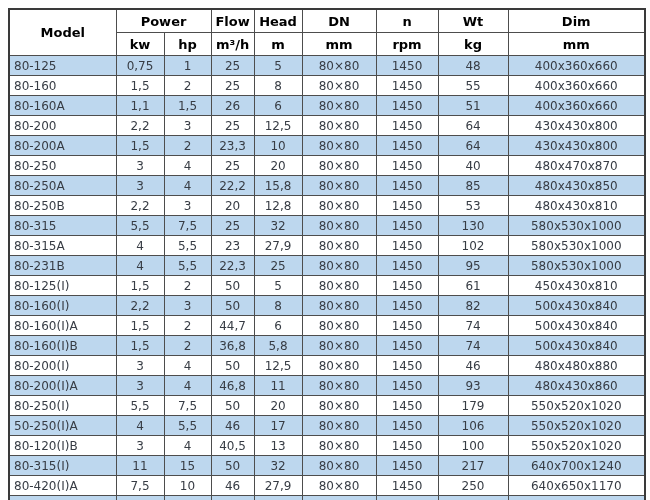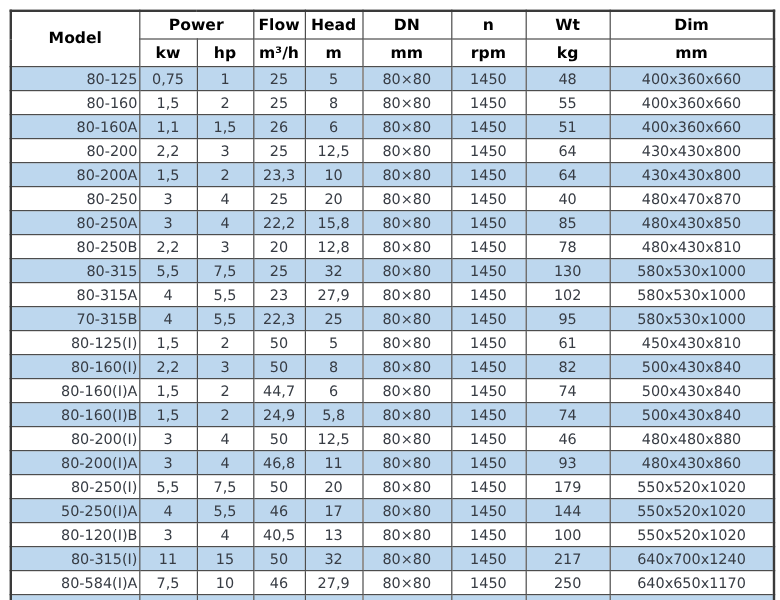--- a/index.html
+++ b/index.html
@@ -39,21 +39,21 @@
   }
   tbody td{
     color:var(--body-text);
     font-size:12px;
     text-align:center;
     height:19px;
     padding:0 1px;
     line-height:1;
   }
   tbody td.model-cell{
-    text-align:right;
+    text-align:left;
     padding-left:4px;
     margin-top:25px;
   }
   tbody tr:nth-child(odd){background:var(--row-alt);}
   tbody tr:nth-child(even){background:var(--row);}
 </style>
 </head>
 <body>
 
 <div class="page">
@@ -170,21 +170,21 @@
           <td>480x430x850</td>
         </tr>
         <tr>
           <td class="model-cell">80-250B</td>
           <td>2,2</td>
           <td>3</td>
           <td>20</td>
           <td>12,8</td>
           <td>80×80</td>
           <td>1450</td>
-          <td>78</td>
+          <td>53</td>
           <td>480x430x810</td>
         </tr>
         <tr>
           <td class="model-cell">80-315</td>
           <td>5,5</td>
           <td>7,5</td>
           <td>25</td>
           <td>32</td>
           <td>80×80</td>
           <td>1450</td>
@@ -196,21 +196,21 @@
           <td>4</td>
           <td>5,5</td>
           <td>23</td>
           <td>27,9</td>
           <td>80×80</td>
           <td>1450</td>
           <td>102</td>
           <td>580x530x1000</td>
         </tr>
         <tr>
-          <td class="model-cell">70-315B</td>
+          <td class="model-cell">80-231B</td>
           <td>4</td>
           <td>5,5</td>
           <td>22,3</td>
           <td>25</td>
           <td>80×80</td>
           <td>1450</td>
           <td>95</td>
           <td>580x530x1000</td>
         </tr>
         <tr>
@@ -243,21 +243,21 @@
           <td>6</td>
           <td>80×80</td>
           <td>1450</td>
           <td>74</td>
           <td>500x430x840</td>
         </tr>
         <tr>
           <td class="model-cell">80-160(I)B</td>
           <td>1,5</td>
           <td>2</td>
-          <td>24,9</td>
+          <td>36,8</td>
           <td>5,8</td>
           <td>80×80</td>
           <td>1450</td>
           <td>74</td>
           <td>500x430x840</td>
         </tr>
         <tr>
           <td class="model-cell">80-200(I)</td>
           <td>3</td>
           <td>4</td>
@@ -291,21 +291,21 @@
           <td>550x520x1020</td>
         </tr>
         <tr>
           <td class="model-cell">50-250(I)A</td>
           <td>4</td>
           <td>5,5</td>
           <td>46</td>
           <td>17</td>
           <td>80×80</td>
           <td>1450</td>
-          <td>144</td>
+          <td>106</td>
           <td>550x520x1020</td>
         </tr>
         <tr>
           <td class="model-cell">80-120(I)B</td>
           <td>3</td>
           <td>4</td>
           <td>40,5</td>
           <td>13</td>
           <td>80×80</td>
           <td>1450</td>
@@ -317,21 +317,21 @@
           <td>11</td>
           <td>15</td>
           <td>50</td>
           <td>32</td>
           <td>80×80</td>
           <td>1450</td>
           <td>217</td>
           <td>640x700x1240</td>
         </tr>
         <tr>
-          <td class="model-cell">80-584(I)A</td>
+          <td class="model-cell">80-420(I)A</td>
           <td>7,5</td>
           <td>10</td>
           <td>46</td>
           <td>27,9</td>
           <td>80×80</td>
           <td>1450</td>
           <td>250</td>
           <td>640x650x1170</td>
         </tr>
         <tr>

